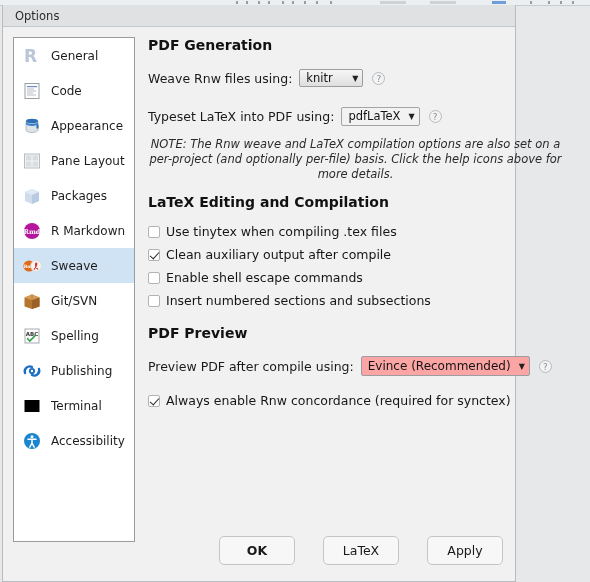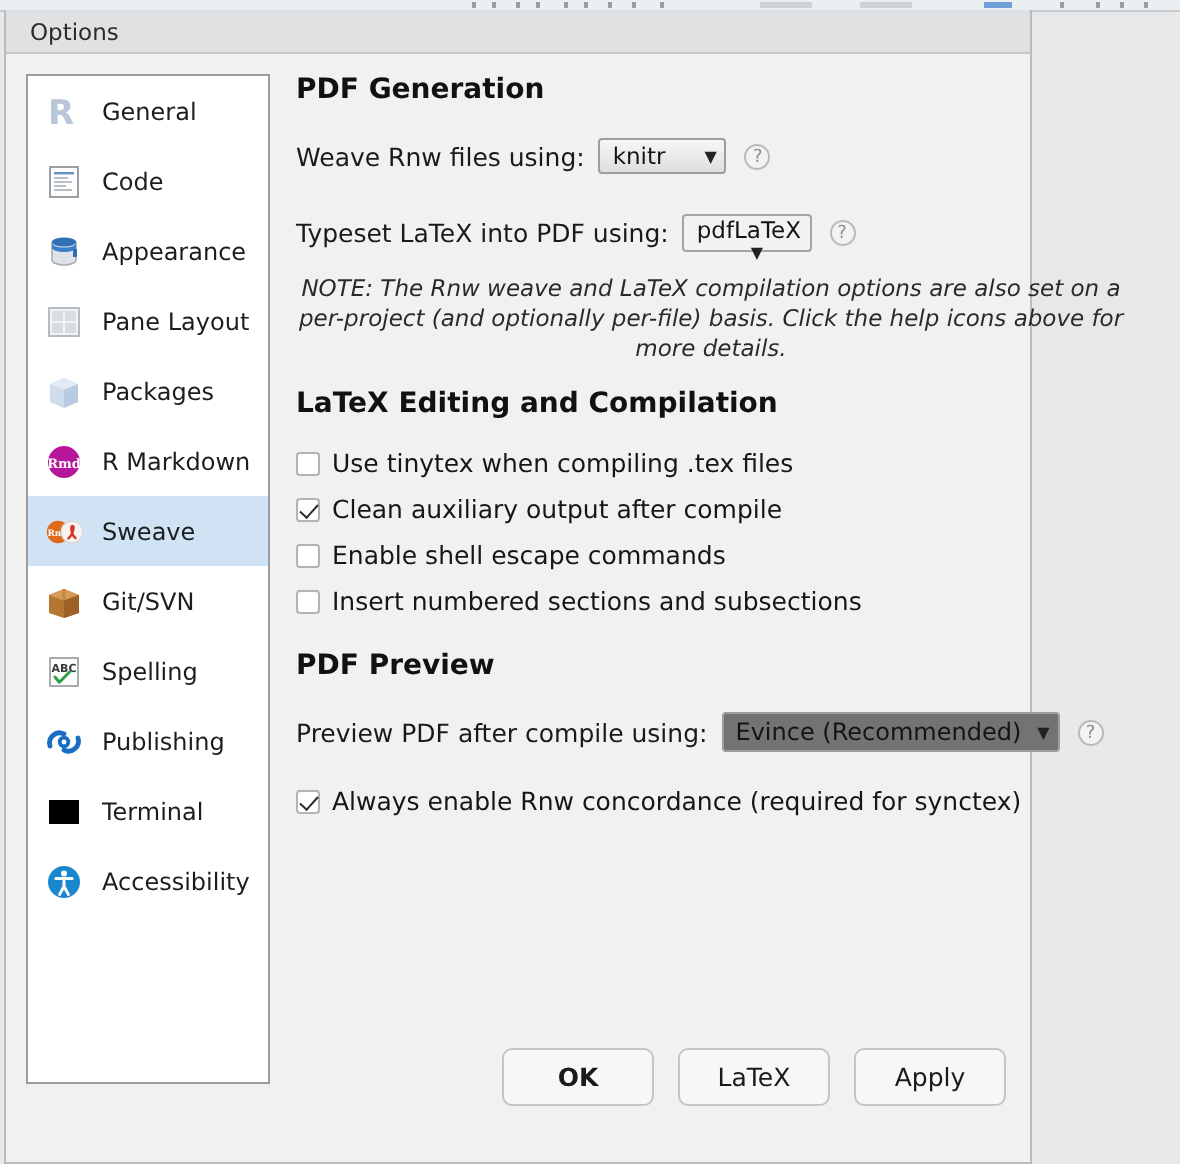--- a/index.html
+++ b/index.html
@@ -150,24 +150,23 @@
     border: 1px solid #9b9ea0;
     border-radius: 2px;
     width: 64px;
   }
   .dd.style-a .caret { margin-left: auto; }
   .dd.style-b {
     background: #f2f2f2;
     border: 1px solid #a2a5a7;
     border-radius: 2px;
     height: 19px;
-    flex-direction: column;
   }
   .dd.style-c {
-    background: #737373;
+    background: #fca5a5;
     border: 1px solid #9b9ea0;
     border-radius: 2px;
     height: 20px;
     font-size: 12px;
   }
 
   
   .help-icon {
     display: inline-block;
     width: 13px; height: 13px;
@@ -225,23 +224,23 @@
     white-space: nowrap;
   }
 
   .gap-sm { height: 8px; }
   .gap-md { height: 13px; }
 
   
   #footer {
     position: absolute;
     right: 12px;
-    bottom: 28px;
+    bottom: 16px;
     display: flex;
-    gap: 12px;
+    gap: 28px;
   }
   .btn {
     width: 76px;
     height: 29px;
     border: 1px solid #c3c6c9;
     border-radius: 5px;
     background: #f7f7f7;
     font-size: 12.5px;
     color: #1a1a1a;
     display: flex;

